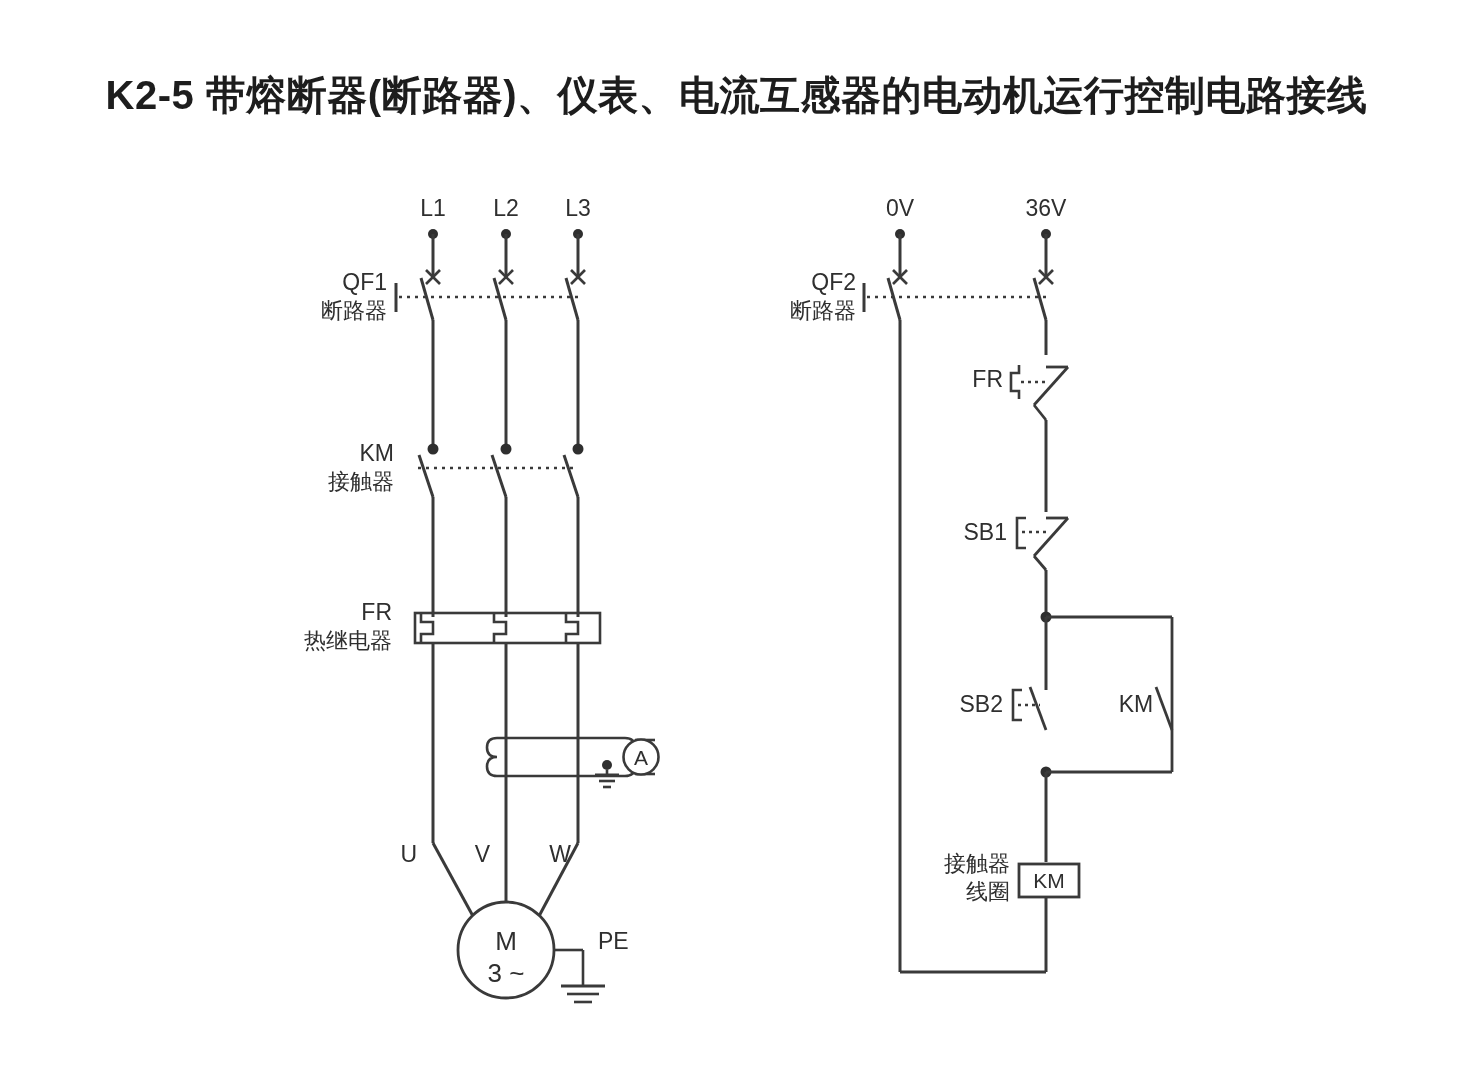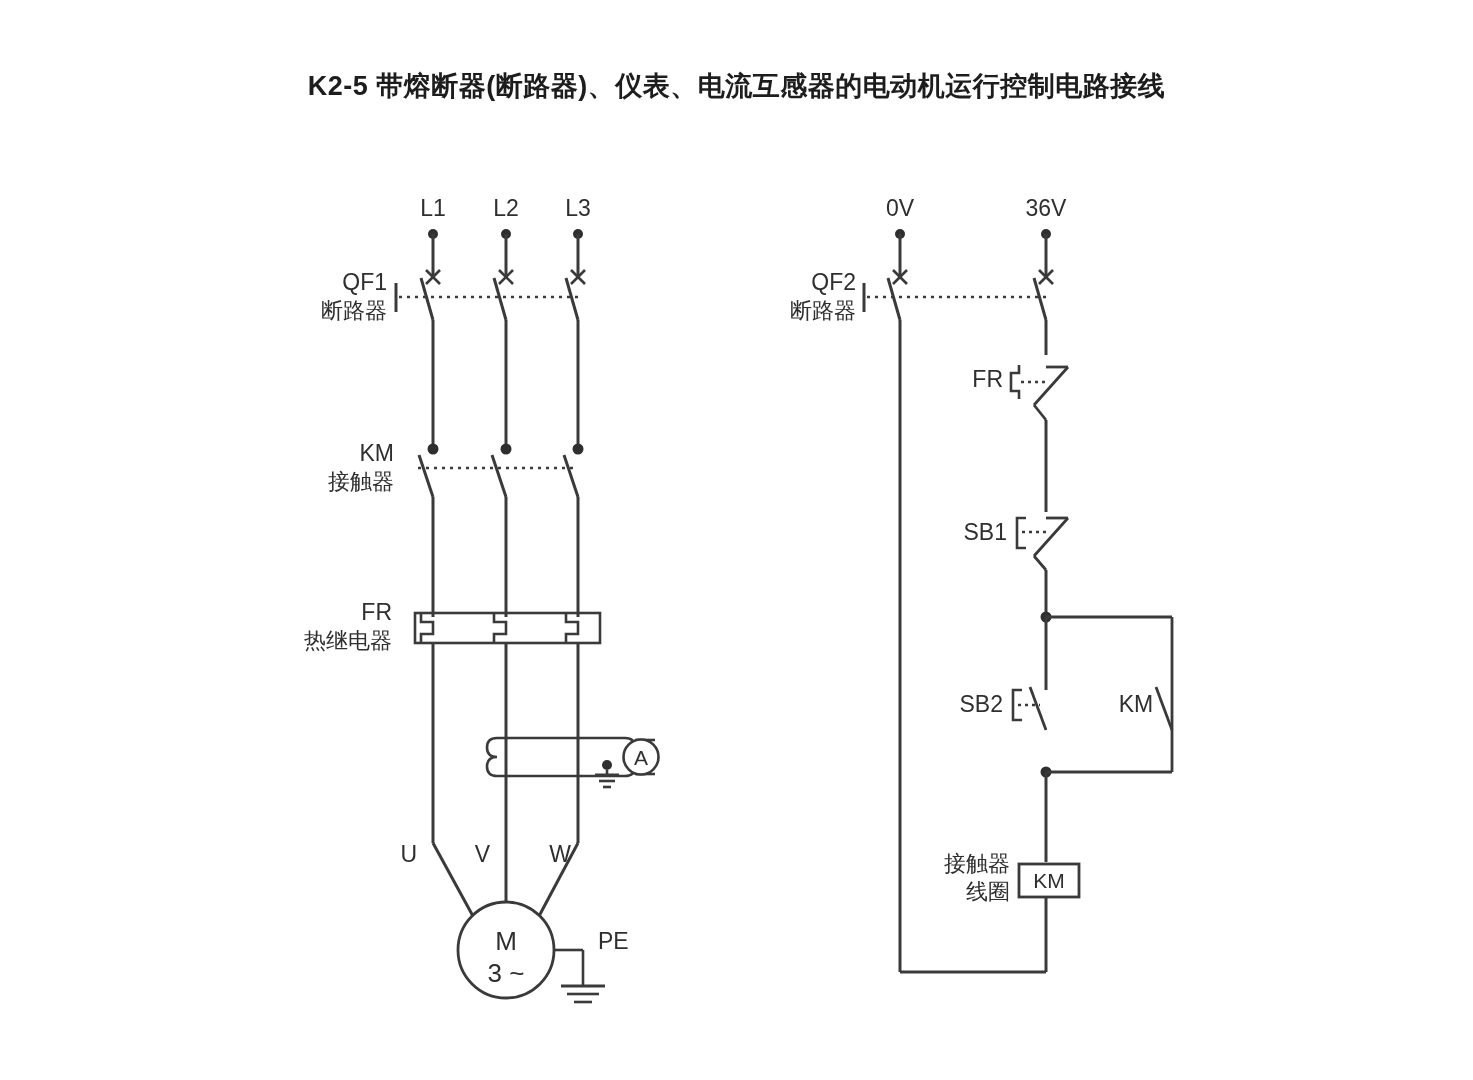--- a/index.html
+++ b/index.html
@@ -20,21 +20,21 @@
     width: 1473px;
     height: 1080px;
     background: #ffffff;
   }
   #title {
     position: absolute;
     left: 0;
     top: 68px;
     width: 1473px;
     text-align: center;
-    font-size: 27px;
+    font-size: 40px;
     font-weight: bold;
     letter-spacing: 0.5px;
     color: #1d1d1d;
     font-family: "Liberation Sans", "DejaVu Sans", sans-serif;
     white-space: nowrap;
   }
   #schematic {
     position: absolute;
     left: 0;
     top: 0;

